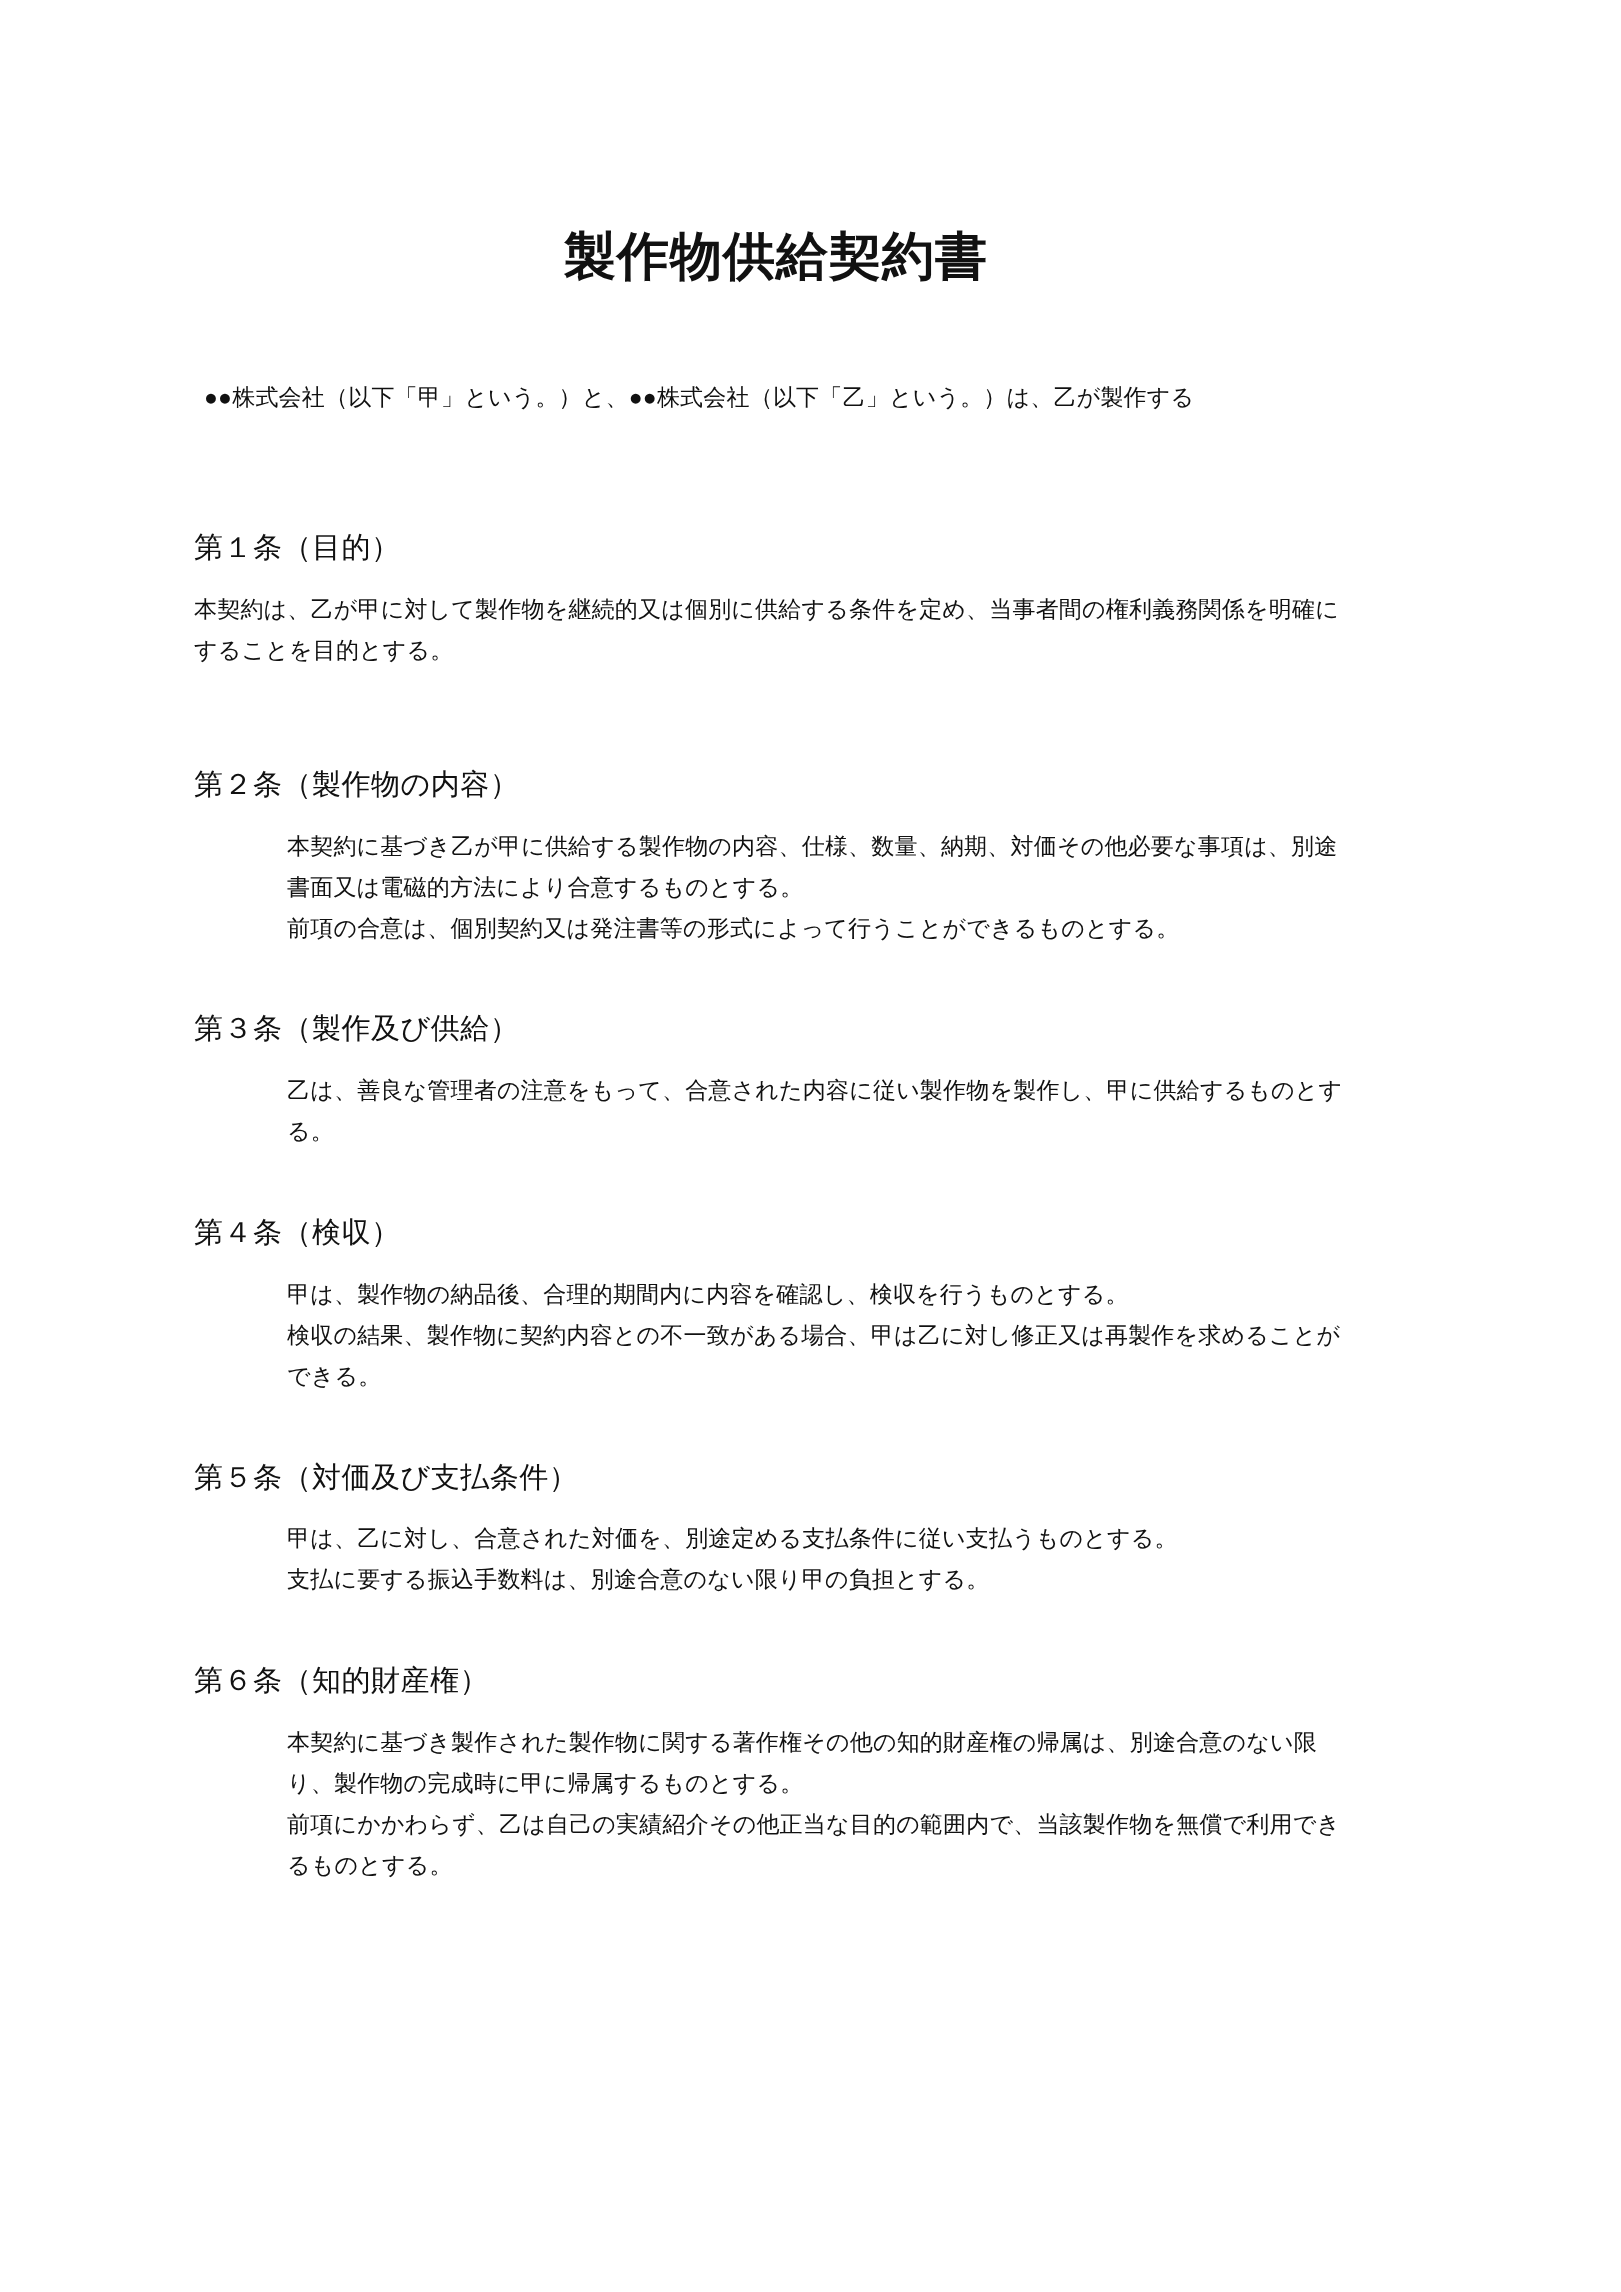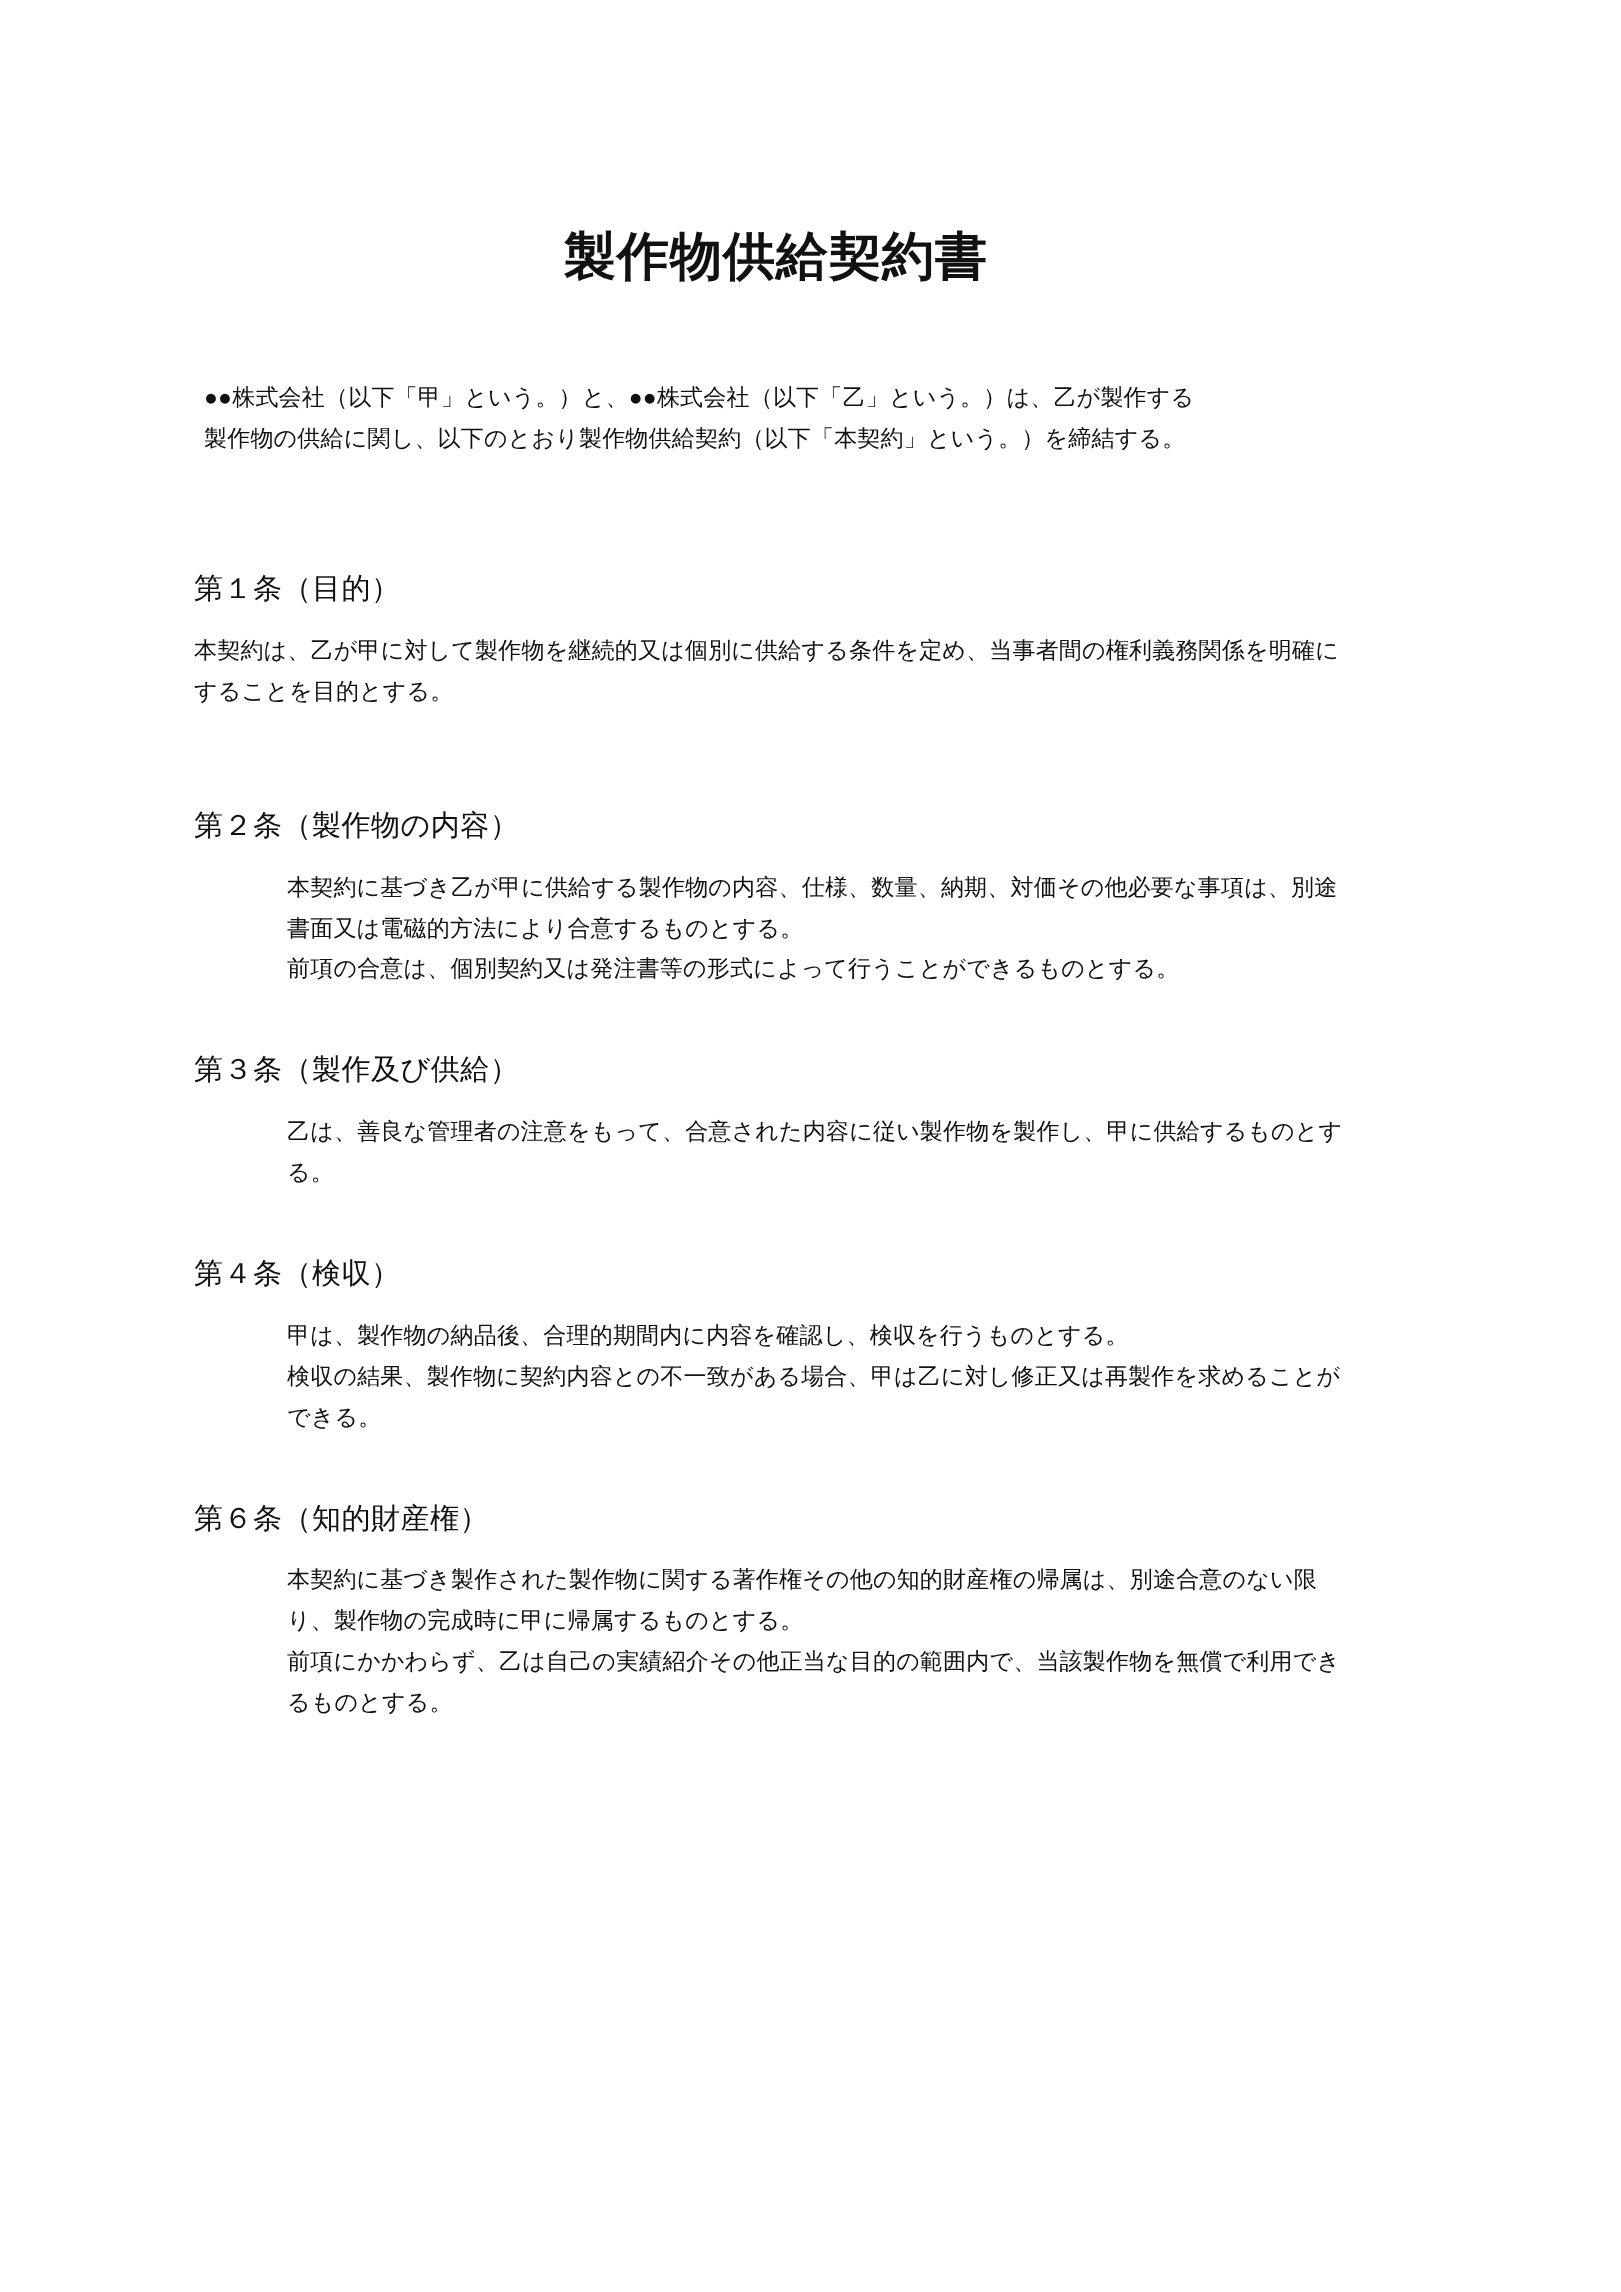--- a/index.html
+++ b/index.html
@@ -66,21 +66,20 @@
 </style>
 </head>
 <body>
 
 <div class="page">
 
   <h1 class="doc-title">製作物供給契約書</h1>
 
   <div class="preamble">
     <span class="line">●●株式会社（以下「甲」という。）と、●●株式会社（以下「乙」という。）は、乙が製作する</span>
-    <span class="line">製作物の供給に関し、以下のとおり製作物供給契約（以下「本契約」という。）を締結する。</span>
   </div>
 
   <section class="article">
     <h2 class="article-heading">第１条（目的）</h2>
     <div class="article-body no-indent">
       <p>本契約は、乙が甲に対して製作物を継続的又は個別に供給する条件を定め、当事者間の権利義務関係を明確にすることを目的とする。</p>
     </div>
   </section>
 
   <div class="spacer-lg"></div>
@@ -101,20 +100,27 @@
   </section>
 
   <section class="article">
     <h2 class="article-heading">第４条（検収）</h2>
     <div class="article-body indent">
       <p>甲は、製作物の納品後、合理的期間内に内容を確認し、検収を行うものとする。</p>
       <p>検収の結果、製作物に契約内容との不一致がある場合、甲は乙に対し修正又は再製作を求めることができる。</p>
     </div>
   </section>
 
+  <section class="article">
+    <h2 class="article-heading">第５条（対価及び支払条件）</h2>
+    <div class="article-body indent">
+      <p>甲は、乙に対し、合意された対価を、別途定める支払条件に従い支払うものとする。</p>
+      <p>支払に要する振込手数料は、別途合意のない限り甲の負担とする。</p>
+    </div>
+  </section>
 
   <section class="article">
     <h2 class="article-heading">第６条（知的財産権）</h2>
     <div class="article-body indent">
       <p>本契約に基づき製作された製作物に関する著作権その他の知的財産権の帰属は、別途合意のない限り、製作物の完成時に甲に帰属するものとする。</p>
       <p>前項にかかわらず、乙は自己の実績紹介その他正当な目的の範囲内で、当該製作物を無償で利用できるものとする。</p>
     </div>
   </section>
 
 </div>

